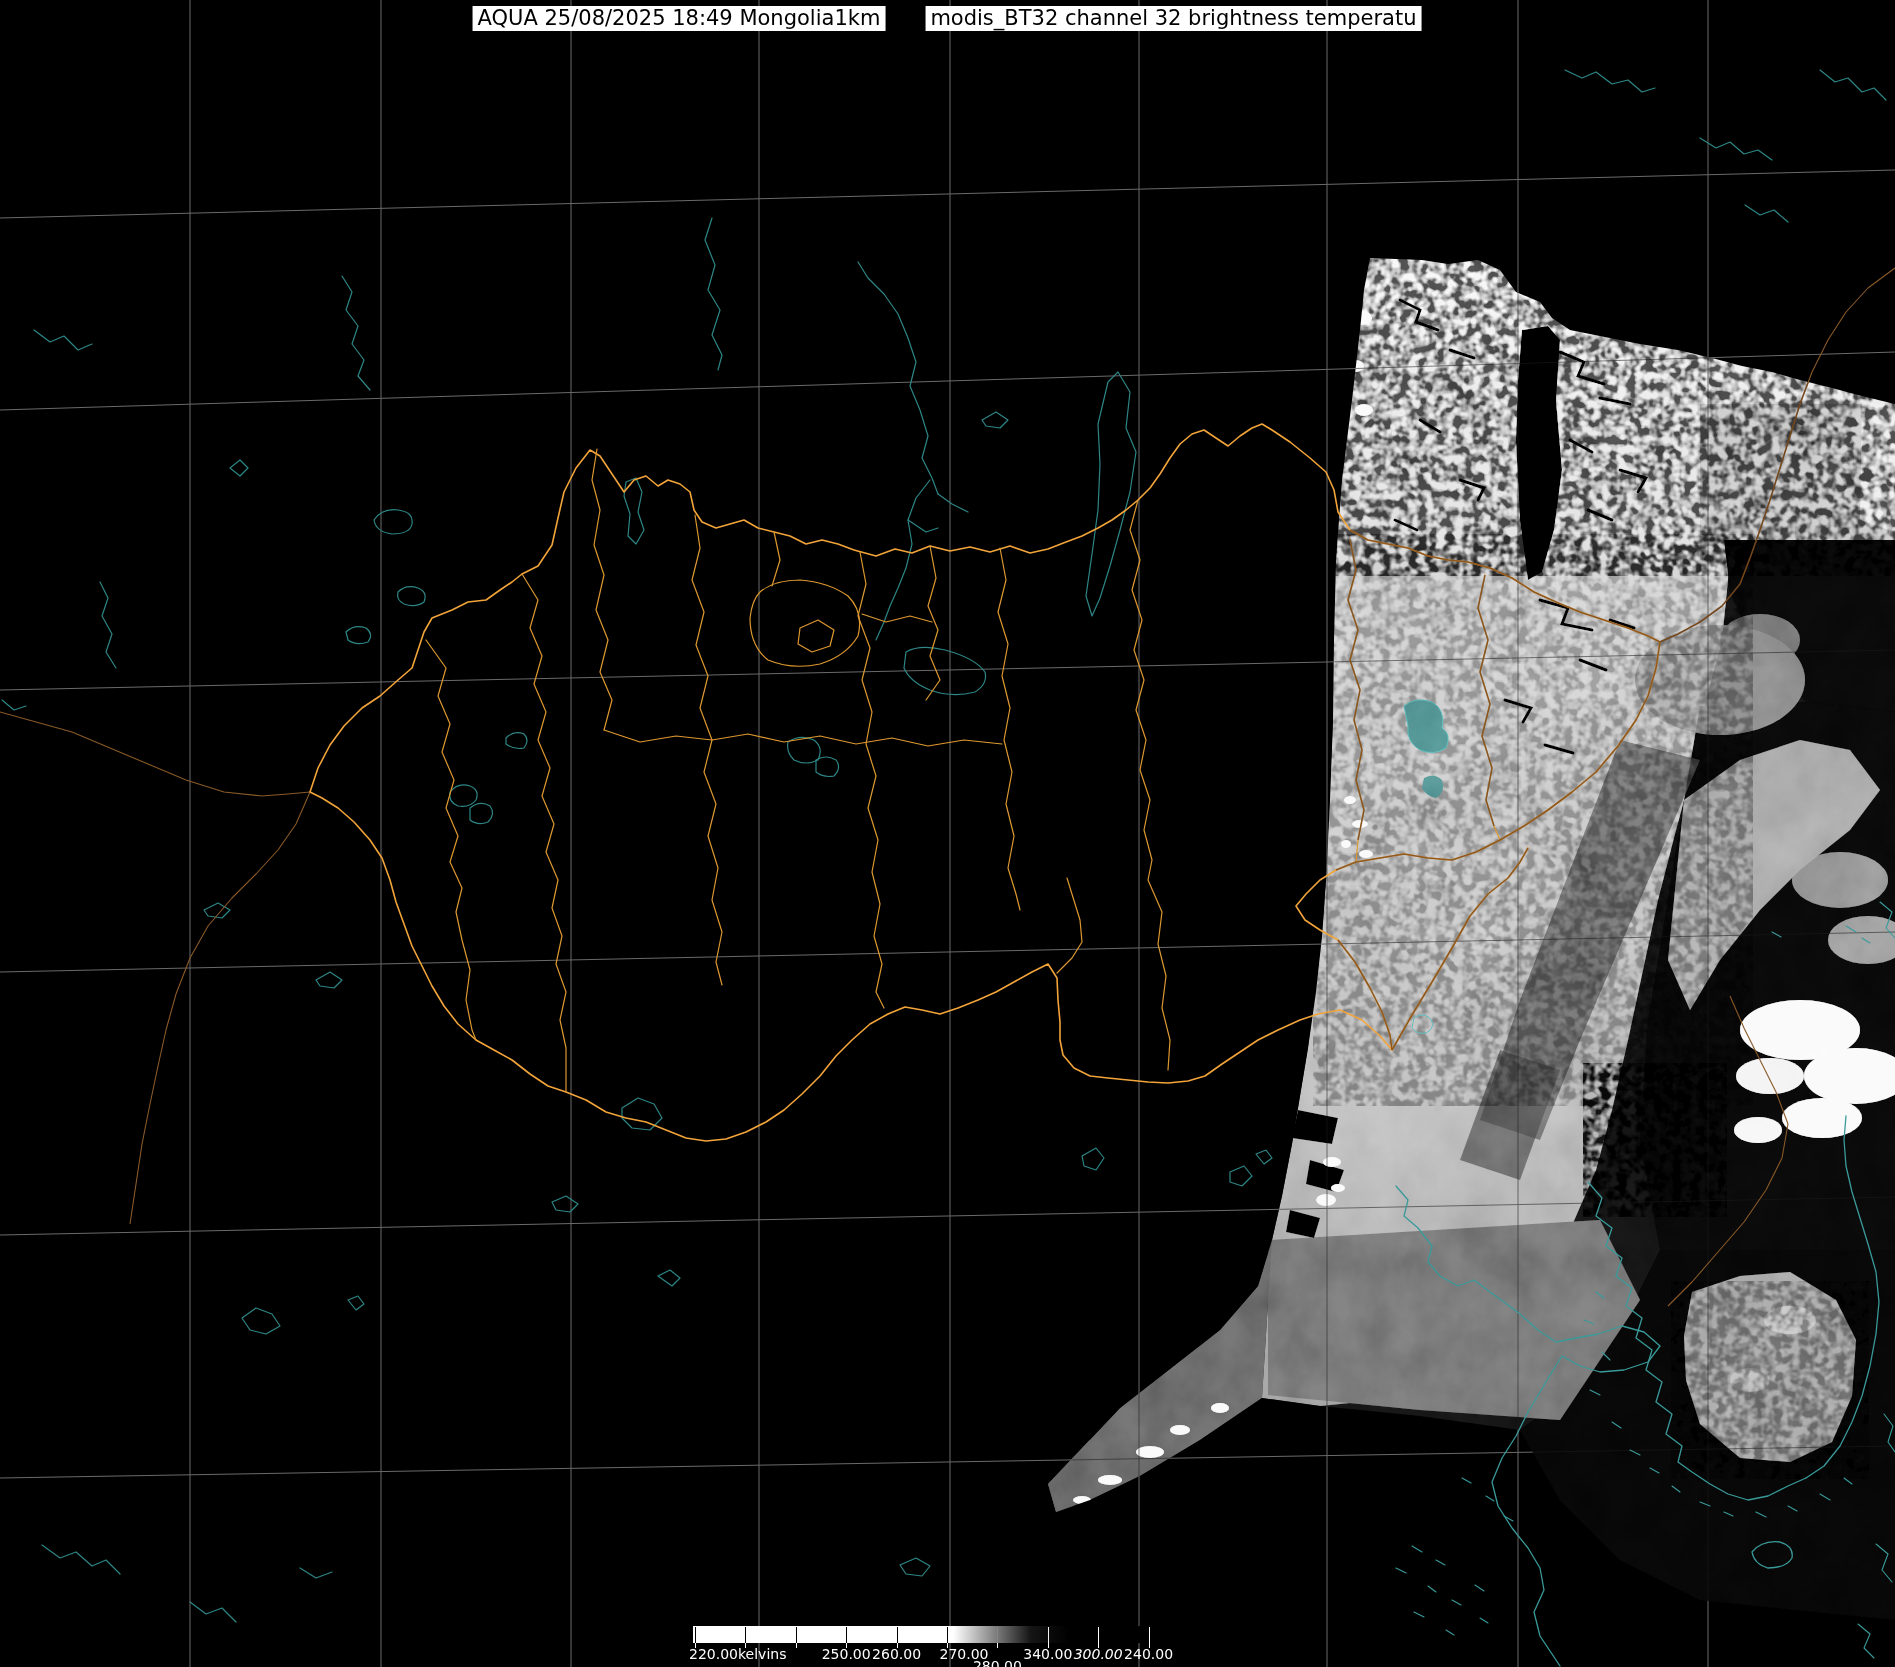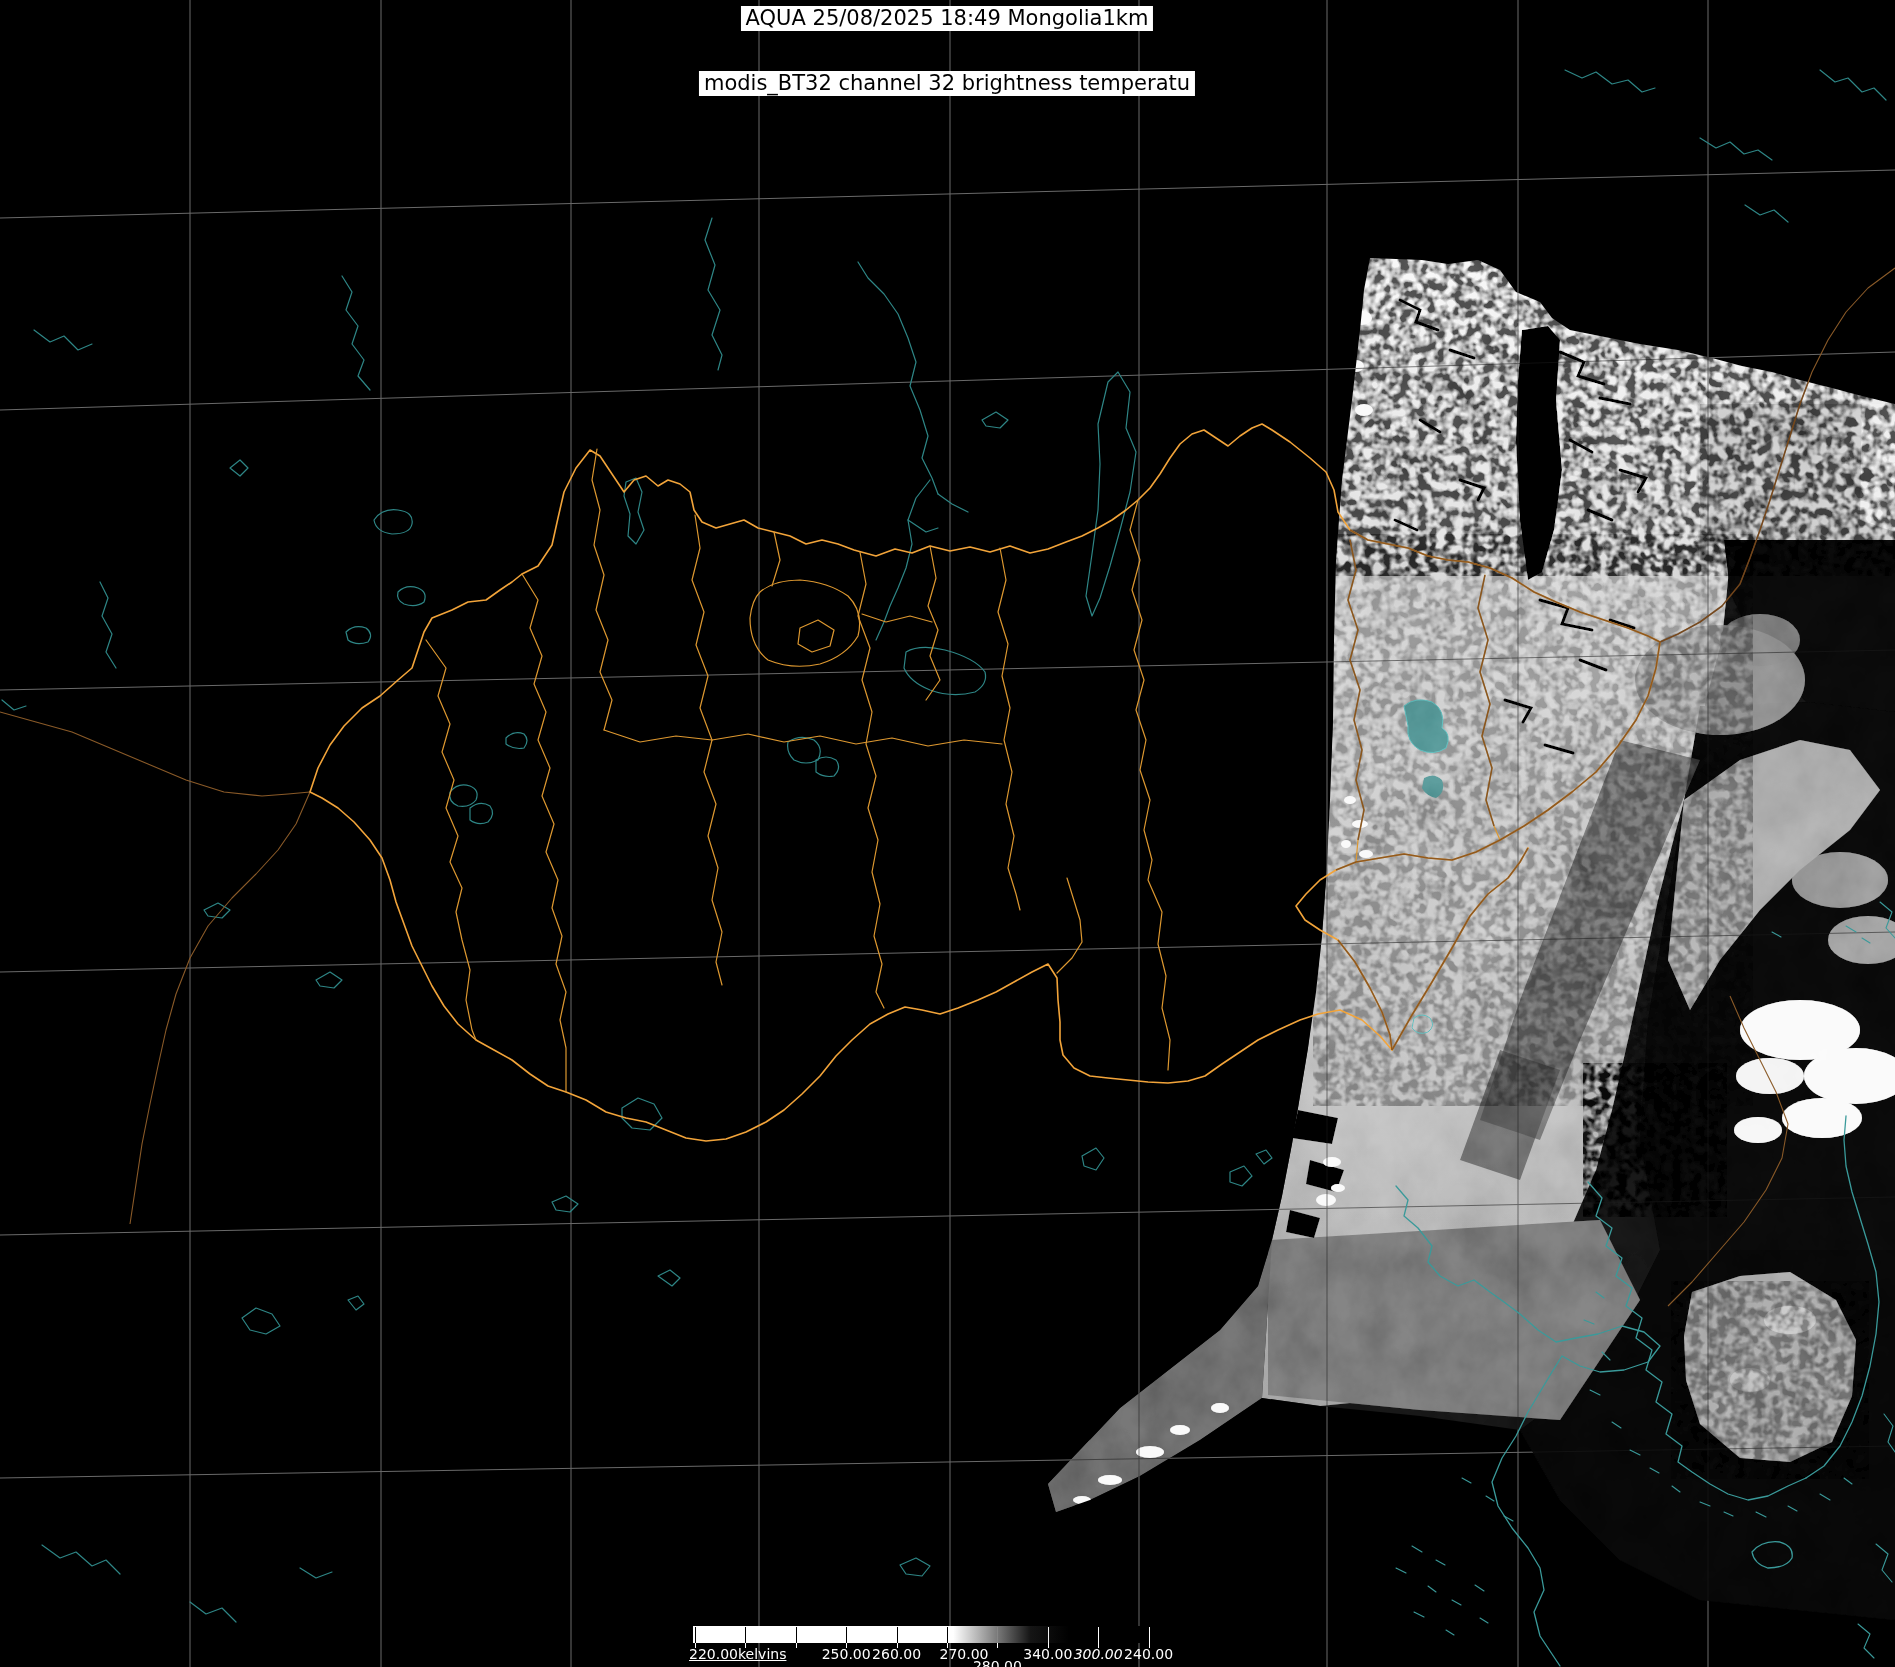--- a/index.html
+++ b/index.html
@@ -1,31 +1,31 @@
 <!DOCTYPE html>
 <html style="--bg: #000000; --graticule: #6a6a6a; --border-orange: #f2a43a; --border-orange-internal: #dd9830; --border-dim: #8a5a28; --border-over-swath: #6e4118; --coast-teal: #2e8686; --coast-teal-bright: #3a9a9a; --title-bg: #ffffff; --title-text: #000000; --label-text: #ffffff;"><head>
 <meta charset="utf-8">
 <style>
   html,body{margin:0;padding:0;background:#000;}
   #screen{position:relative;width:1895px;height:1667px;background:var(--bg,#000);overflow:hidden;
           font-family:"DejaVu Sans","Liberation Sans",sans-serif;}
   #mapsvg{position:absolute;left:0;top:0;}
   
   #title-block{position:absolute;left:947px;top:6px;transform:translateX(-50%);
-               display:flex;flex-direction:column;align-items:center;z-index:5;gap:40px;}
+               display:flex;flex-direction:row;align-items:center;z-index:5;gap:40px;}
   .title-line{background:var(--title-bg,#fff);color:var(--title-text,#000);
               font-size:21px;line-height:25px;padding:0 5px;white-space:nowrap;}
   
   #colorbar-wrap{position:absolute;left:0;top:0;width:100%;height:100%;z-index:6;pointer-events:none;}
   #colorbar{position:absolute;left:693px;top:1626px;width:482px;height:17px;
             background:linear-gradient(to right,#ffffff 0%,#ffffff 54%,#151515 70%,#000 78%,#000 100%);}
   .cb-tick{position:absolute;top:1627px;width:1px;height:21px;background:#fff;mix-blend-mode:difference;}
   .cb-label{position:absolute;top:1646px;color:var(--label-text,#fff);font-size:14px;white-space:nowrap;
             transform:translateX(-50%);}
-  .cb-label.left{transform:none;text-decoration:underline;}
+  .cb-label.left{transform:none;}
 </style>
 </head>
 <body>
 
 <div id="screen">
 
 <svg id="mapsvg" width="1895" height="1667" viewBox="0 0 1895 1667">
   <defs>
     <clipPath id="swathClip">
       <path d="M1370,258 L1422,260 1448,264 1478,260 1500,270 1516,292 1540,302 1552,318 1570,330

